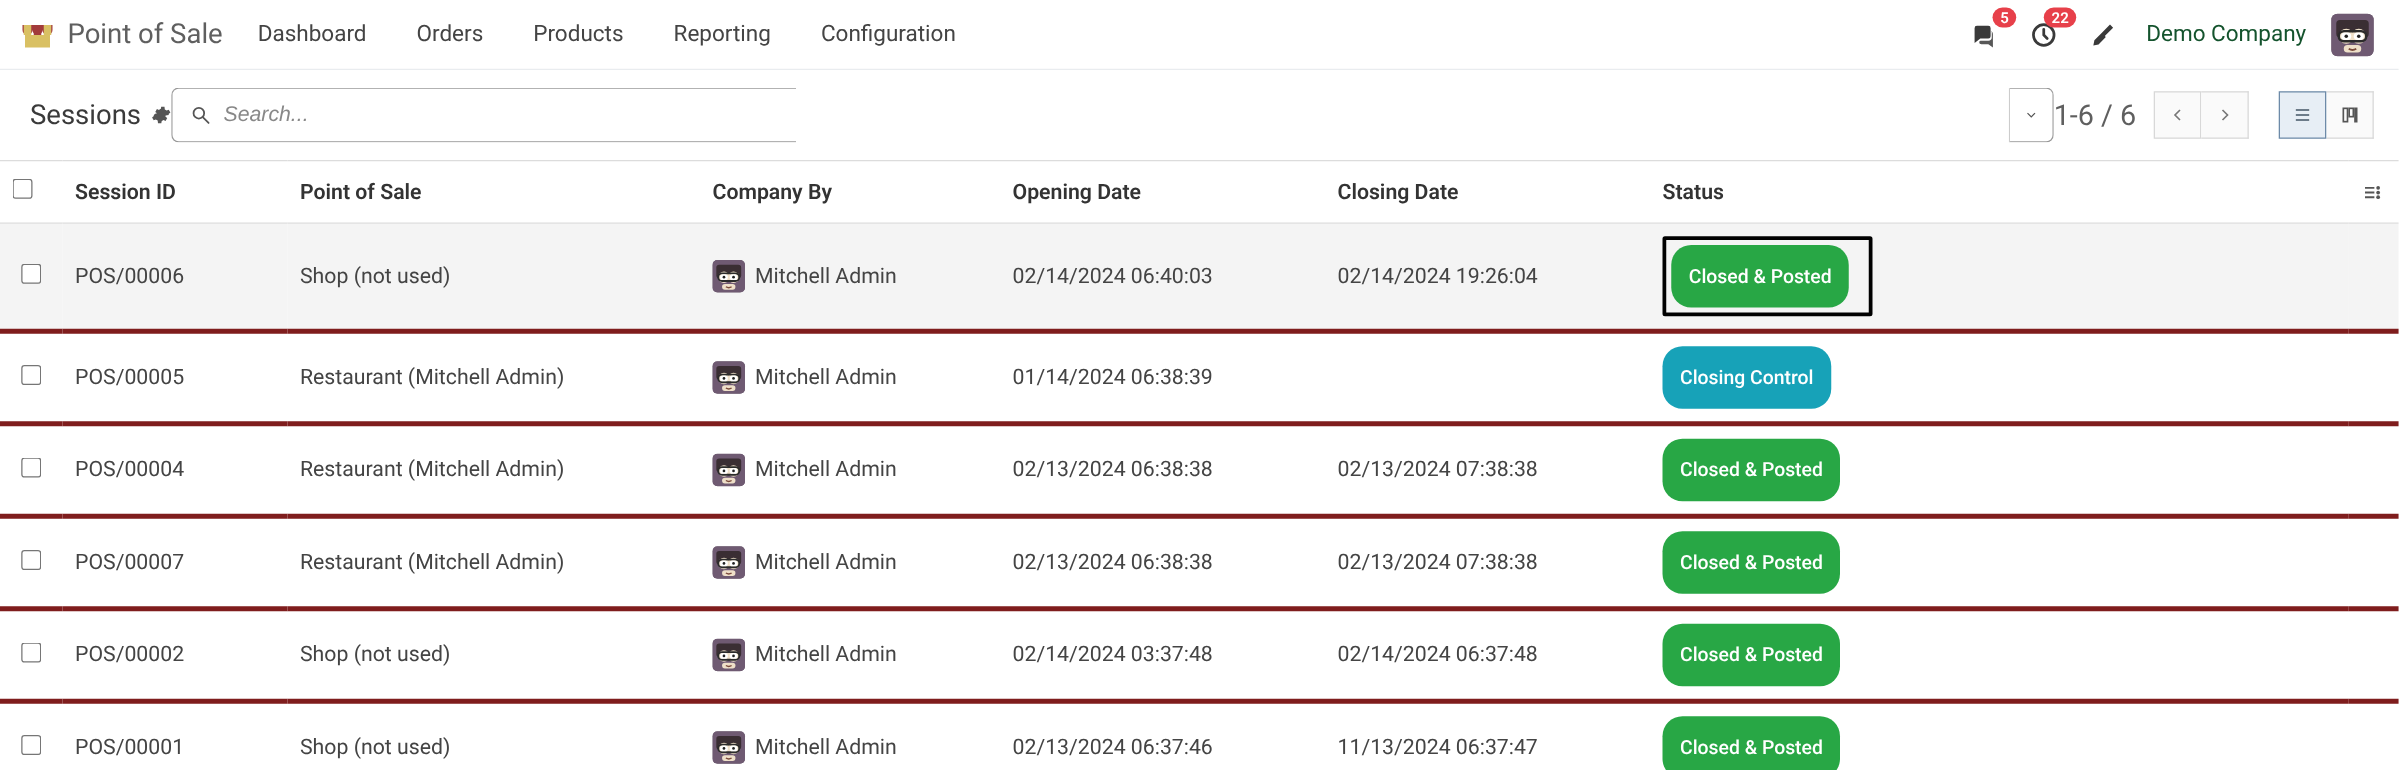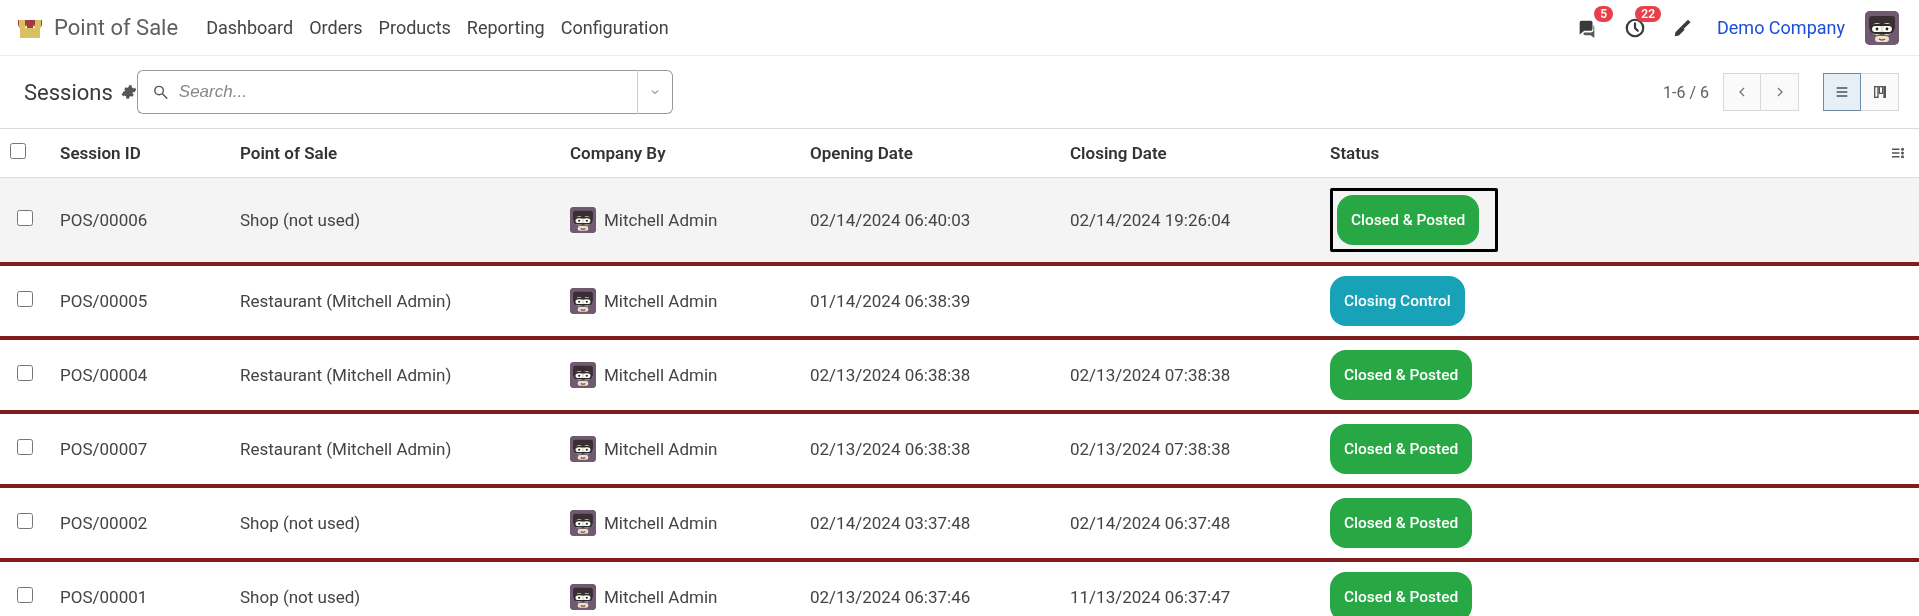--- a/index.html
+++ b/index.html
@@ -17,67 +17,67 @@
     align-items: center;
     height: 56px;
     padding: 0 20px 0 10px;
     border-bottom: 1px solid #e9ecef;
   }
   .app-logo {
     width: 28px; height: 28px; margin-right: 10px; margin-left: 6px;
     display: inline-flex; align-items: center; justify-content: center;
   }
   .app-title { font-size: 22px; font-weight: 400; color: #5f5f5f; margin-right: 28px; }
-  .nav-links { display: flex; gap: 16px; }
+  .nav-links { display: flex; gap: 40px; }
   .nav-link { font-size: 18px; color: #444; cursor: pointer; }
   .topnav-spacer { flex: 1; }
   .topnav-right { display: flex; align-items: center; gap: 20px; }
   .icon-btn { position: relative; cursor: pointer; display:inline-flex; align-items:center; justify-content:center; width:28px; height:28px;}
   .badge {
     position: absolute; top: -8px; right: -12px;
     background: #e7404a; color: #fff; font-size: 12px; font-weight:600;
     border-radius: 10px; padding: 1px 6px; line-height: 14px;
   }
-  .company { font-size: 18px; color: #1d4ed8; cursor: pointer; }
+  .company { font-size: 18px; color: #14532d; cursor: pointer; }
   .avatar {
     width: 34px; height: 34px; border-radius: 5px; overflow: hidden;
     display:inline-flex; align-items:center; justify-content:center;
     background: #6b5a6e;
   }
   .avatar svg { width: 34px; height: 34px; }
   .avatar.small { width:26px; height:26px; border-radius:4px; margin-right:8px; }
   .avatar.small svg { width:26px; height:26px; }
 
   
   .controlbar {
     display: flex; align-items: center;
     padding: 14px 20px 14px 24px;
   }
   .breadcrumb { font-size: 22px; color: #3a3a3a; display:flex; align-items:center; gap:8px; }
   .gear-small svg { width:16px; height:16px; fill:#555; }
-  .controlbar-center { flex:1; display:flex; justify-content:flex-start; }
+  .controlbar-center { flex:1; display:flex; justify-content:space-between; }
   .searchbox {
     display:flex; align-items:center;
     width: 500px; height: 44px;
     border: 1px solid #999; border-radius: 6px 0 0 6px;
     padding: 0 10px 0 14px; gap:10px;
     border-right: none;
   }
   .searchbox input {
     border: none; outline: none; font-size: 17px; width: 100%;
     color:#333;
   }
   .searchbox input::placeholder { color:#888; font-style: italic; }
   .search-dd {
     width: 36px; height:44px; border:1px solid #999; border-left:1px solid #ccc;
     border-radius: 0 6px 6px 0; display:flex; align-items:center; justify-content:center;
     cursor:pointer;
   }
   .controlbar-right { display:flex; align-items:center; gap:14px; }
-  .pager { color:#5f5f5f; font-size:16px; }
+  .pager { color:#5f5f5f; font-size:23px; }
   .pager-btns { display:flex; }
   .sq-btn {
     width:38px; height:38px; border:1px solid #d8d8d8; background:#fafafa;
     display:flex; align-items:center; justify-content:center; cursor:pointer;
   }
   .sq-btn + .sq-btn { border-left:none; }
   .view-switch { display:flex; margin-left:10px; }
   .sq-btn.active { background:#e7eef5; border-color:#6d8aa8; position:relative; z-index:1;}
   .sq-btn svg { width:16px; height:16px; fill:#555; stroke:#555; }
 

